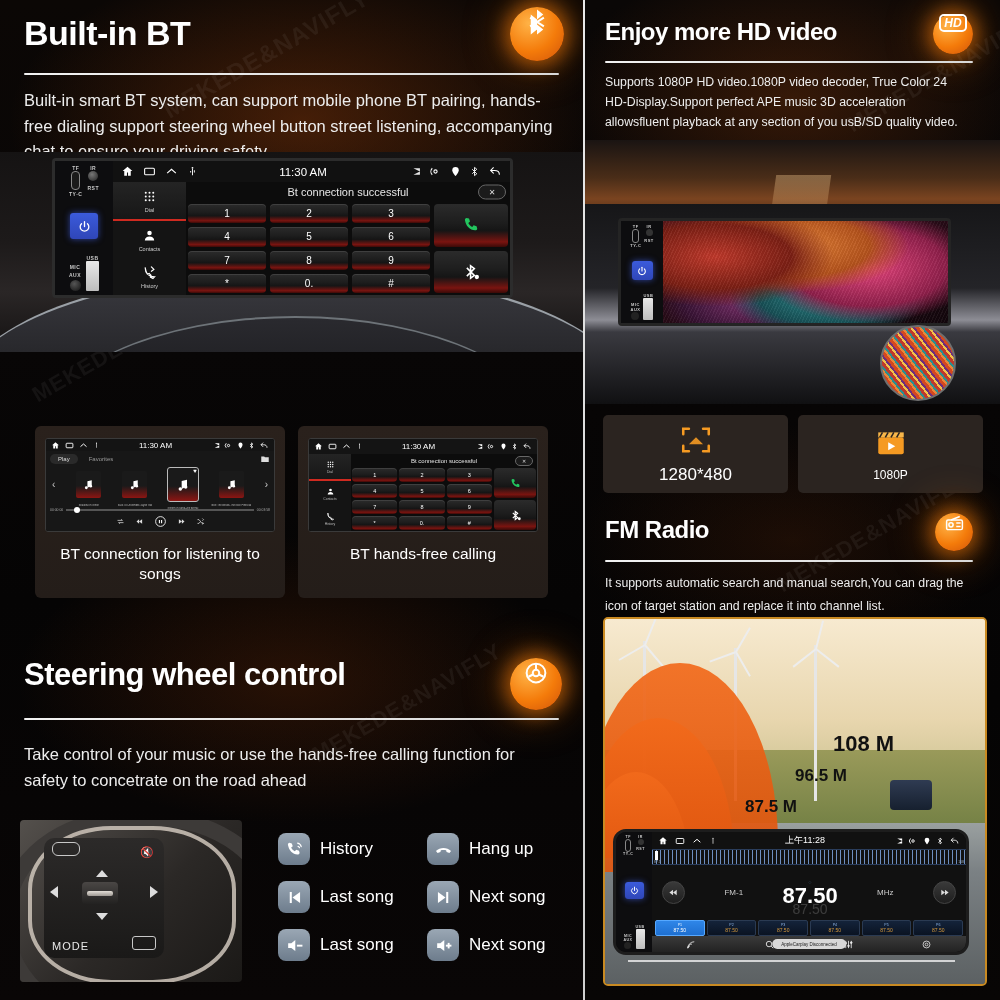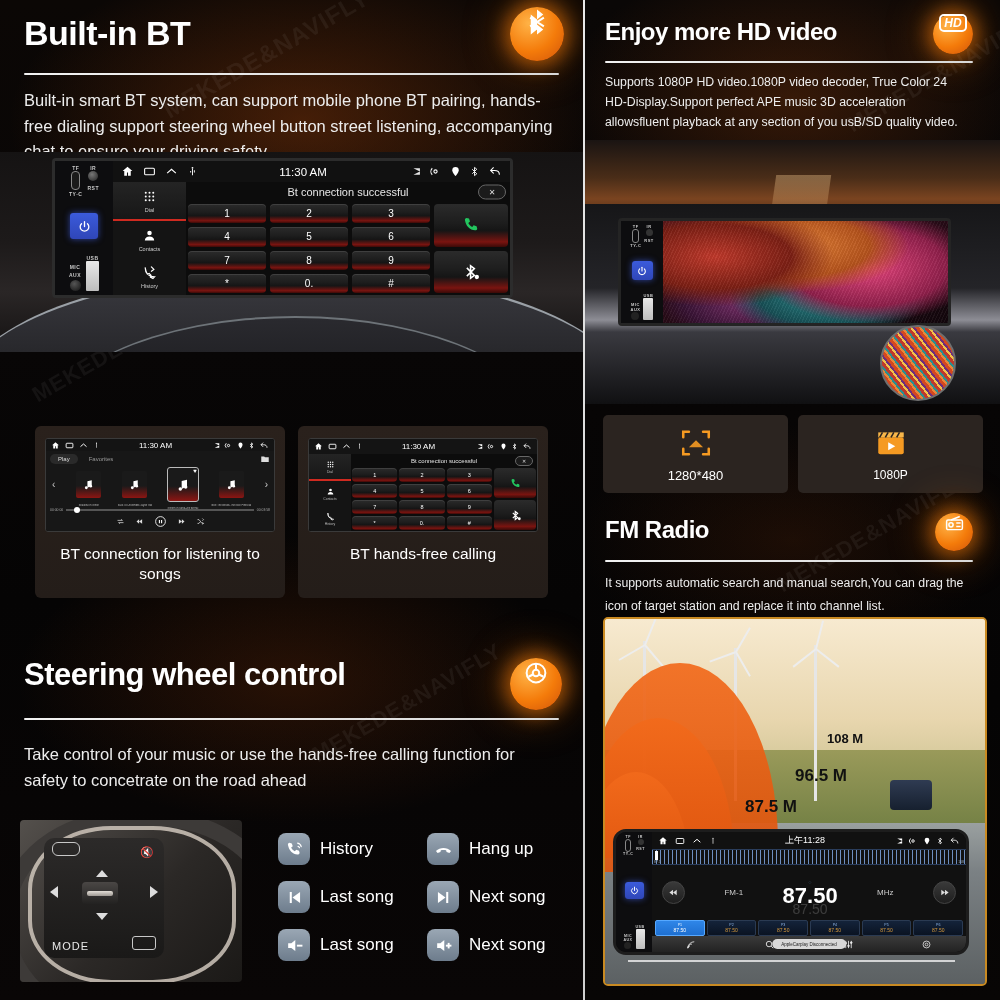--- a/index.html
+++ b/index.html
@@ -690,21 +690,21 @@
       <div class="wall"></div>
     </div>
     <div class="mag" style="left:295px;top:325px;width:72px;height:72px;"></div>
 
     <div class="specs" style="left:18px;top:415px;width:380px;height:78px;">
       <div class="spec">
         <svg width="34" height="34" viewBox="0 0 24 24" fill="none" stroke="#f59a22" stroke-width="1.8" stroke-linecap="round">
             <path d="M3 8V4h4M21 8V4h-4M3 16v4h4M21 16v4h-4"></path>
             <path d="M7 15h10l-5-5z" fill="#f59a22" stroke="none" opacity=".9"></path>
           </svg>
-        <span class="sl" style="font-size:13px;">1280*480</span>
+        <span class="sl" style="font-size:17px;">1280*480</span>
       </div>
       <div class="spec">
         <svg width="34" height="34" viewBox="0 0 24 24">
             <rect x="3" y="8" width="18" height="12" rx="1.5" fill="#f59a22"></rect>
             <path d="M3 4.5h18v3.5H3z" fill="#f7b64a"></path>
             <path d="M6 4.5l-2 3.5M10 4.5l-2 3.5M14 4.5l-2 3.5M18 4.5l-2 3.5" stroke="#2b2420" stroke-width="1.1"></path>
             <path d="M10 11.5l5 2.8-5 2.8z" fill="#fff"></path>
           </svg>
         <span class="sl" style="font-size:12px;">1080P</span>
       </div>
@@ -746,21 +746,21 @@
         <span class="blade" style="left:1px;top:-25px;height:29px;transform:rotate(-128deg);"></span>
         <span class="blade" style="left:1px;top:-25px;height:29px;transform:rotate(128deg);"></span>
       </div>
 
       <div class="fmcar" style="right:14%;top:44%;width:42px;height:30px;"></div>
 
       <div class="wave" style="left:-6%;top:12%;width:196px;height:180px;"></div>
       <div class="wave" style="left:-6%;top:27%;width:152px;height:140px;"></div>
       <div class="wave" style="left:-6%;top:42%;width:108px;height:100px;"></div>
 
-      <div class="wlab" style="left:222px;top:112px;font-size:13px;">108 M</div>
+      <div class="wlab" style="left:228px;top:112px;font-size:22px;">108 M</div>
       <div class="wlab" style="left:190px;top:147px;font-size:17px;">96.5 M</div>
       <div class="wlab" style="left:140px;top:178px;font-size:17px;">87.5 M</div>
 
       <div class="fmunit" style="left:8px;top:210px;width:350px;height:120px;">
         <div style="width:36px;background:#0d0d0f;display:flex;flex-direction:column;align-items:center;justify-content:space-between;padding:3px 0;">
           <div style="display:flex;gap:3px;">
             <div style="display:flex;flex-direction:column;align-items:center;">
               <span class="lbl" style="font-size:3.6px;">TF</span>
               <span style="width:4px;height:11px;border:1px solid #888;border-radius:3px;"></span>
               <span class="lbl" style="font-size:3.6px;">TY-C</span>

